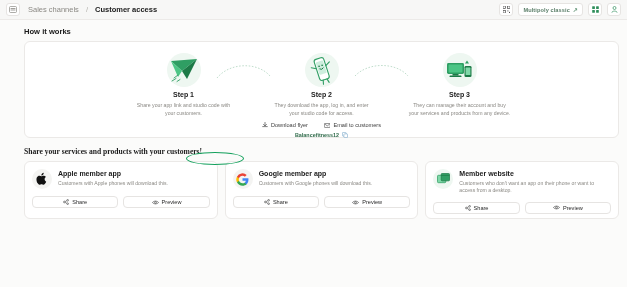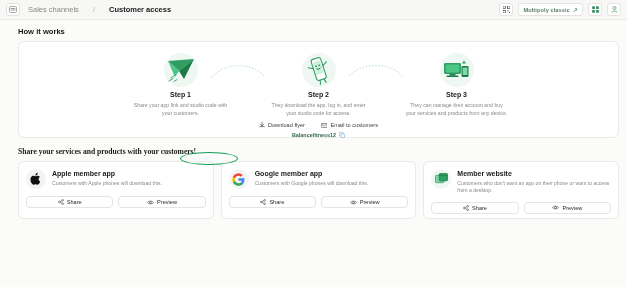--- a/index.html
+++ b/index.html
@@ -25,21 +25,21 @@
     width: 14px; height: 13px;
     background: #ffffff;
     border: 1px solid #e6e4e2;
     border-radius: 3px;
     display: flex; align-items: center; justify-content: center;
     flex: 0 0 auto;
   }
   .icon-btn svg { display: block; }
 
   .breadcrumb {
-    display: flex; align-items: center; gap: 14px;
+    display: flex; align-items: center; gap: 7px;
     font-size: 7.5px;
     margin-left: 2px;
   }
   .bc-parent { color: #8b8984; }
   .bc-sep { color: #b5b3ae; }
   .bc-current { color: #1a1a1a; font-weight: bold; }
 
   .topbar-right {
     margin-left: auto;
     display: flex; align-items: center; gap: 5px;
@@ -52,21 +52,21 @@
     display: flex; align-items: center; gap: 3px;
     padding: 0 4px;
     font-size: 5.6px;
     color: #5b7f69;
     font-weight: bold;
     letter-spacing: .1px;
   }
   .pill-ext { color: #6b9b7e; font-size: 6px; }
 
   
-  .page { padding: 7px 8px 0 18px; }
+  .page { padding: 7px 8px 0 24px; }
   .section-title {
     font-size: 7.6px;
     font-weight: bold;
     color: #1a1a1a;
     margin-bottom: 5px;
   }
 
   
   .hiw-card {
     background: #ffffff;

